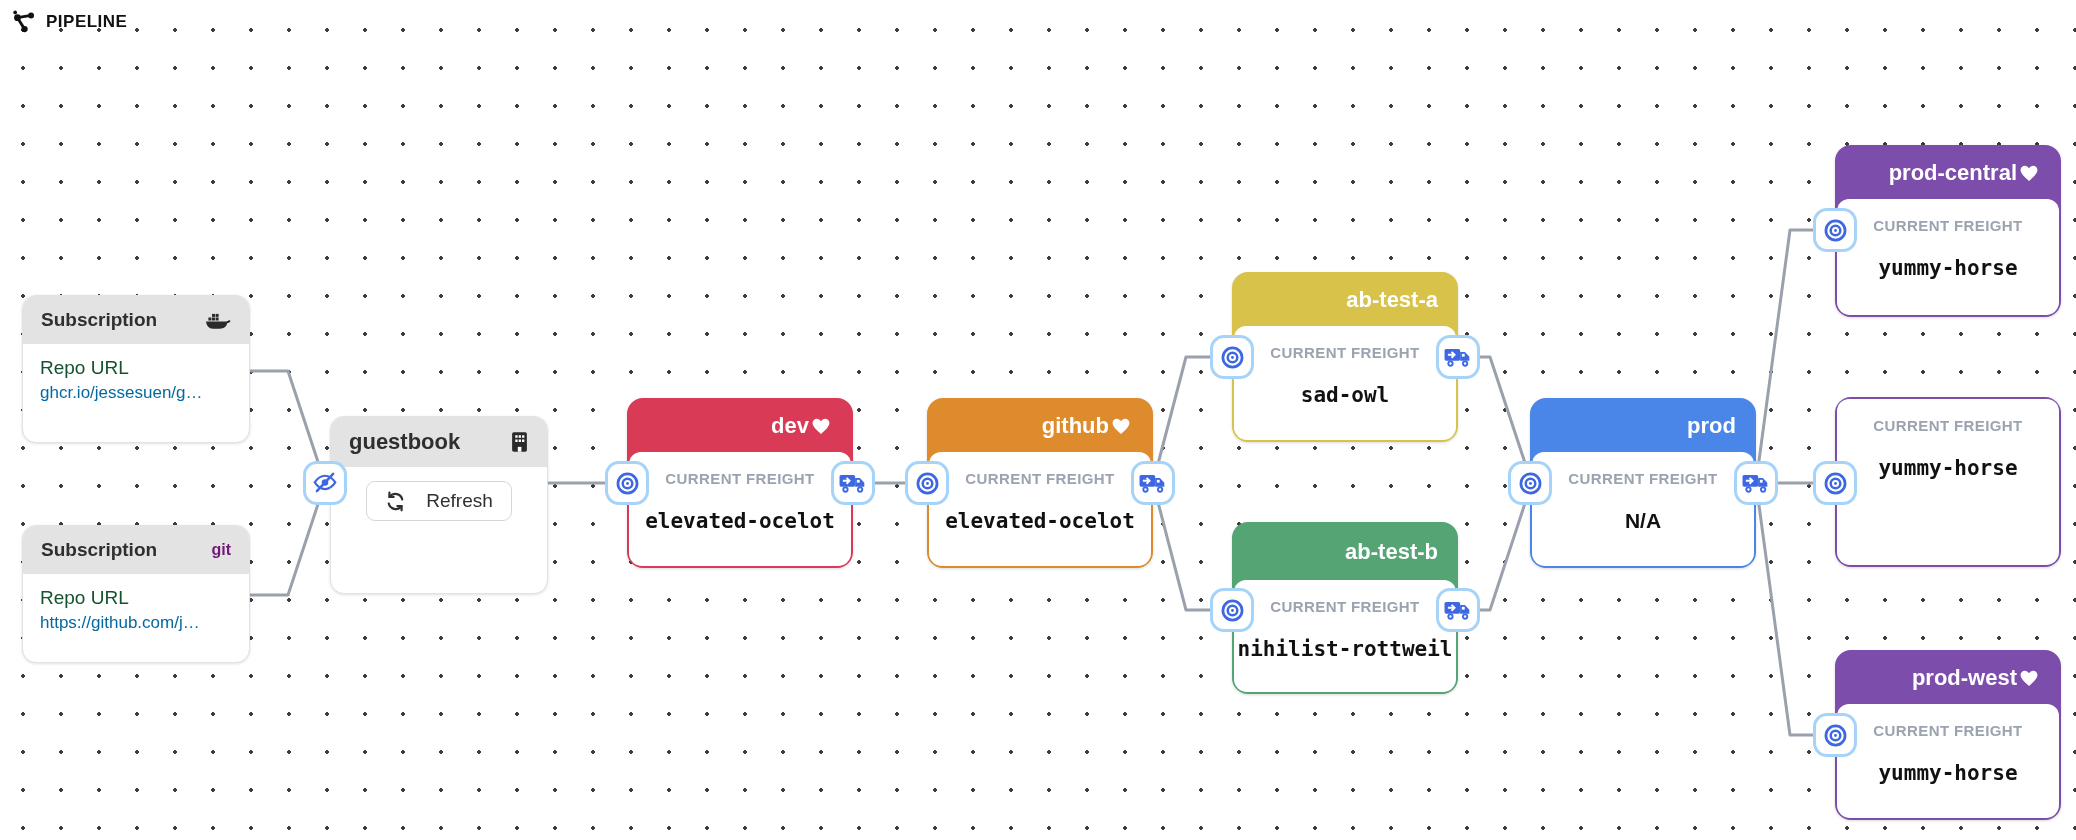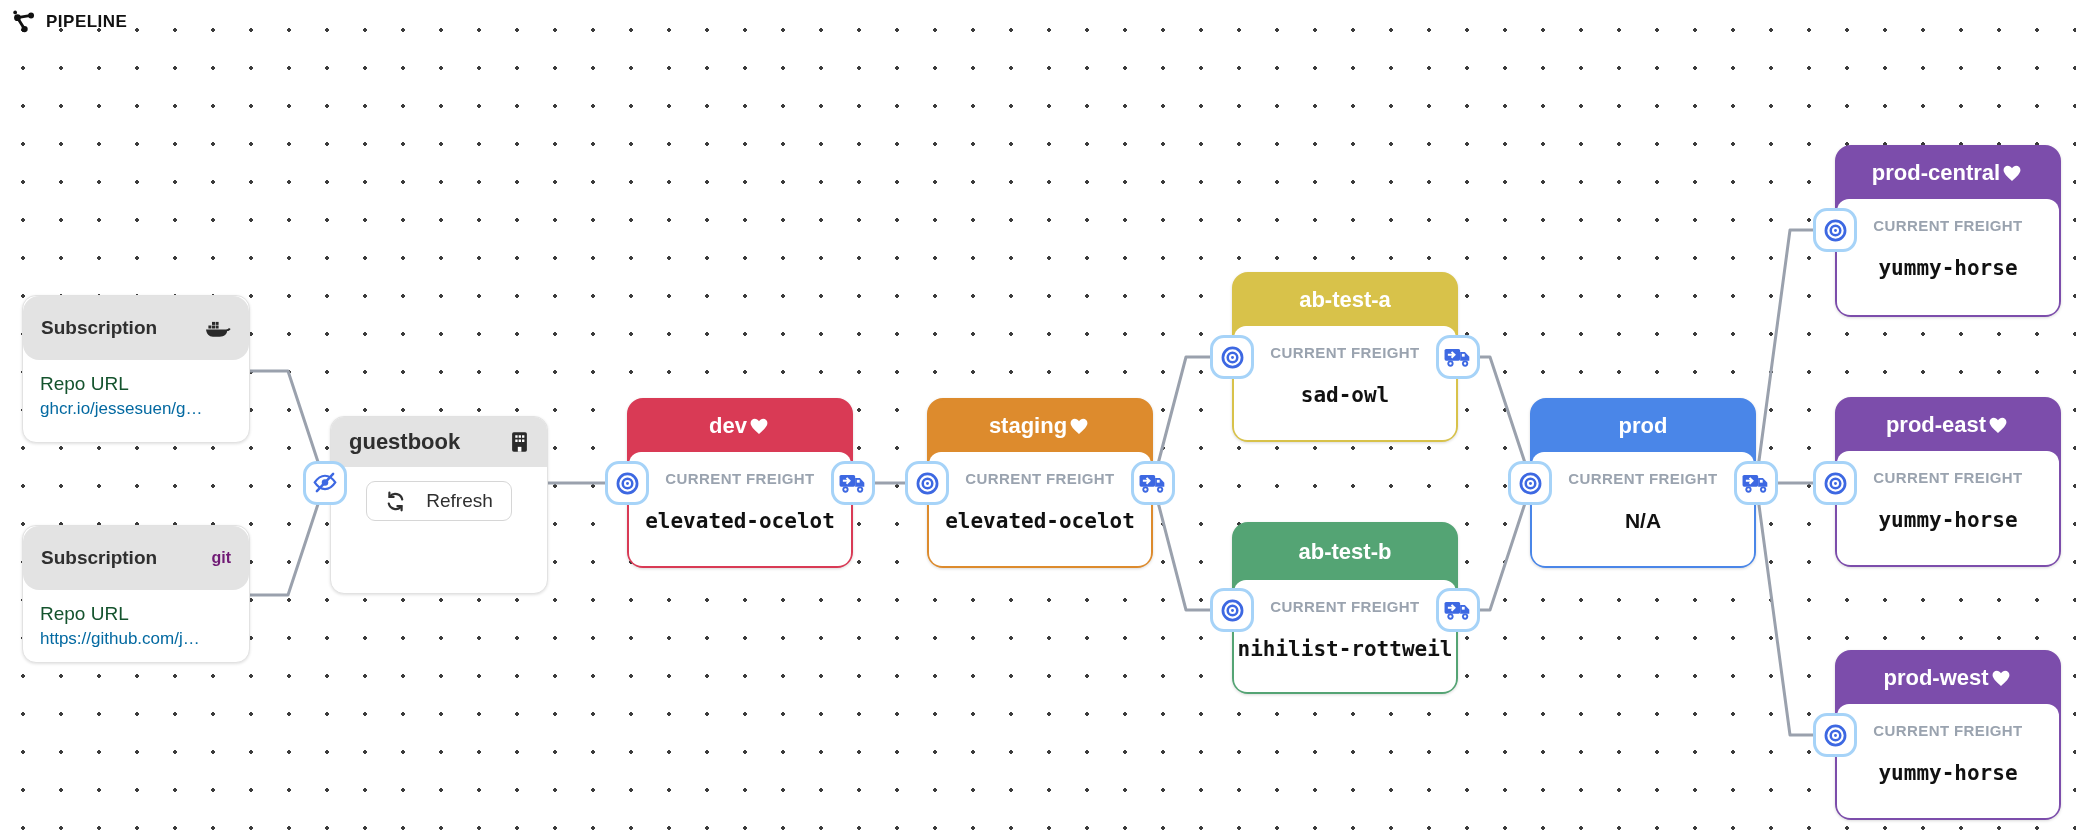--- a/index.html
+++ b/index.html
@@ -22,39 +22,39 @@
   .app-title .txt{font-size:17px;font-weight:bold;color:#111;letter-spacing:.5px;}
   
   .gcard{
     background:#fff;border:1px solid #e2e2e2;border-radius:14px;overflow:hidden;
     box-shadow:0 1px 3px rgba(0,0,0,.12);cursor:pointer;
   }
   .gcard-header{
     background:#e3e3e3;display:flex;align-items:center;justify-content:space-between;
     padding:0 18px;color:#2f2f2f;font-weight:bold;
   }
-  .sub-header{height:64px;font-size:19px;border-radius:16px;}
+  .sub-header{height:48px;font-size:19px;}
   .wh-header{height:50px;font-size:22px;}
   .git-label{font-size:16px;font-weight:bold;color:#701a75;}
   .sub-body{padding:13px 17px;}
   .repo-label{font-size:19px;color:#14532d;}
   .repo-url{font-size:17px;color:#0369a1;margin-top:4px;white-space:nowrap;overflow:hidden;}
   .wh-body{display:flex;align-items:flex-start;justify-content:center;padding-top:14px;height:60px;}
   .refresh-btn{
     display:inline-flex;align-items:center;gap:20px;background:#fff;border:1px solid #d6d6d6;
     border-radius:9px;padding:8px 18px;font-size:19px;color:#2f2f2f;cursor:pointer;
     font-family:"Liberation Sans",sans-serif;
   }
   
   .stage{
     border-radius:16px;border:2px solid;display:flex;flex-direction:column;
     box-shadow:0 1px 3px rgba(0,0,0,.15);cursor:pointer;
   }
   .stage-header{
-    height:52px;display:flex;align-items:center;justify-content:center;
+    height:52px;display:flex;align-items:center;justify-content:flex-end;
     padding:0 18px;color:#fff;font-weight:bold;font-size:22px;flex:none;
   }
   .stage-body{
     flex:1;background:#fff;border-radius:12px 12px 13px 13px;
     display:flex;flex-direction:column;align-items:center;overflow:hidden;
   }
   .cf-label{margin-top:18px;font-size:15px;font-weight:bold;color:#9aa3af;letter-spacing:.4px;white-space:nowrap;}
   .freight{margin-top:22px;font-family:"DejaVu Sans Mono",monospace;font-weight:bold;font-size:21px;color:#111;white-space:nowrap;}
   .freight-na{font-family:"Liberation Sans",sans-serif;font-size:21px;}
   .c-dev{border-color:#d93a55;background:#d93a55;}
@@ -164,21 +164,21 @@
         </svg>
     </div>
     <div class="stage-body">
       <div class="cf-label">CURRENT FREIGHT</div>
       <div class="freight">elevated-ocelot</div>
     </div>
   </div>
 
   <div class="node stage c-staging" style="left:927px;top:398px;width:226px;height:170px;">
     <div class="stage-header">
-      <span>staging</span>
+      <span>github</span>
       <svg width="24" height="22" viewBox="0 0 24 24">
           <path d="M12 20.8C6.2 15.7 2.8 12.2 2.8 8.8 2.8 6 5 4.2 7.4 4.2c1.8 0 3.5 1 4.6 2.7 1.1-1.7 2.8-2.7 4.6-2.7 2.4 0 4.6 1.8 4.6 4.6 0 3.4-3.4 6.9-9.2 12z" fill="#fff"></path>
         </svg>
     </div>
     <div class="stage-body">
       <div class="cf-label">CURRENT FREIGHT</div>
       <div class="freight">elevated-ocelot</div>
     </div>
   </div>
 
@@ -219,26 +219,20 @@
           <path d="M12 20.8C6.2 15.7 2.8 12.2 2.8 8.8 2.8 6 5 4.2 7.4 4.2c1.8 0 3.5 1 4.6 2.7 1.1-1.7 2.8-2.7 4.6-2.7 2.4 0 4.6 1.8 4.6 4.6 0 3.4-3.4 6.9-9.2 12z" fill="#fff"></path>
         </svg>
     </div>
     <div class="stage-body">
       <div class="cf-label">CURRENT FREIGHT</div>
       <div class="freight">yummy-horse</div>
     </div>
   </div>
 
   <div class="node stage c-purple" style="left:1835px;top:397px;width:226px;height:170px;">
-    <div class="stage-header">
-      <span>prod-east</span>
-      <svg width="24" height="22" viewBox="0 0 24 24">
-          <path d="M12 20.8C6.2 15.7 2.8 12.2 2.8 8.8 2.8 6 5 4.2 7.4 4.2c1.8 0 3.5 1 4.6 2.7 1.1-1.7 2.8-2.7 4.6-2.7 2.4 0 4.6 1.8 4.6 4.6 0 3.4-3.4 6.9-9.2 12z" fill="#fff"></path>
-        </svg>
-    </div>
     <div class="stage-body">
       <div class="cf-label">CURRENT FREIGHT</div>
       <div class="freight">yummy-horse</div>
     </div>
   </div>
 
   <div class="node stage c-purple" style="left:1835px;top:650px;width:226px;height:170px;">
     <div class="stage-header">
       <span>prod-west</span>
       <svg width="24" height="22" viewBox="0 0 24 24">

